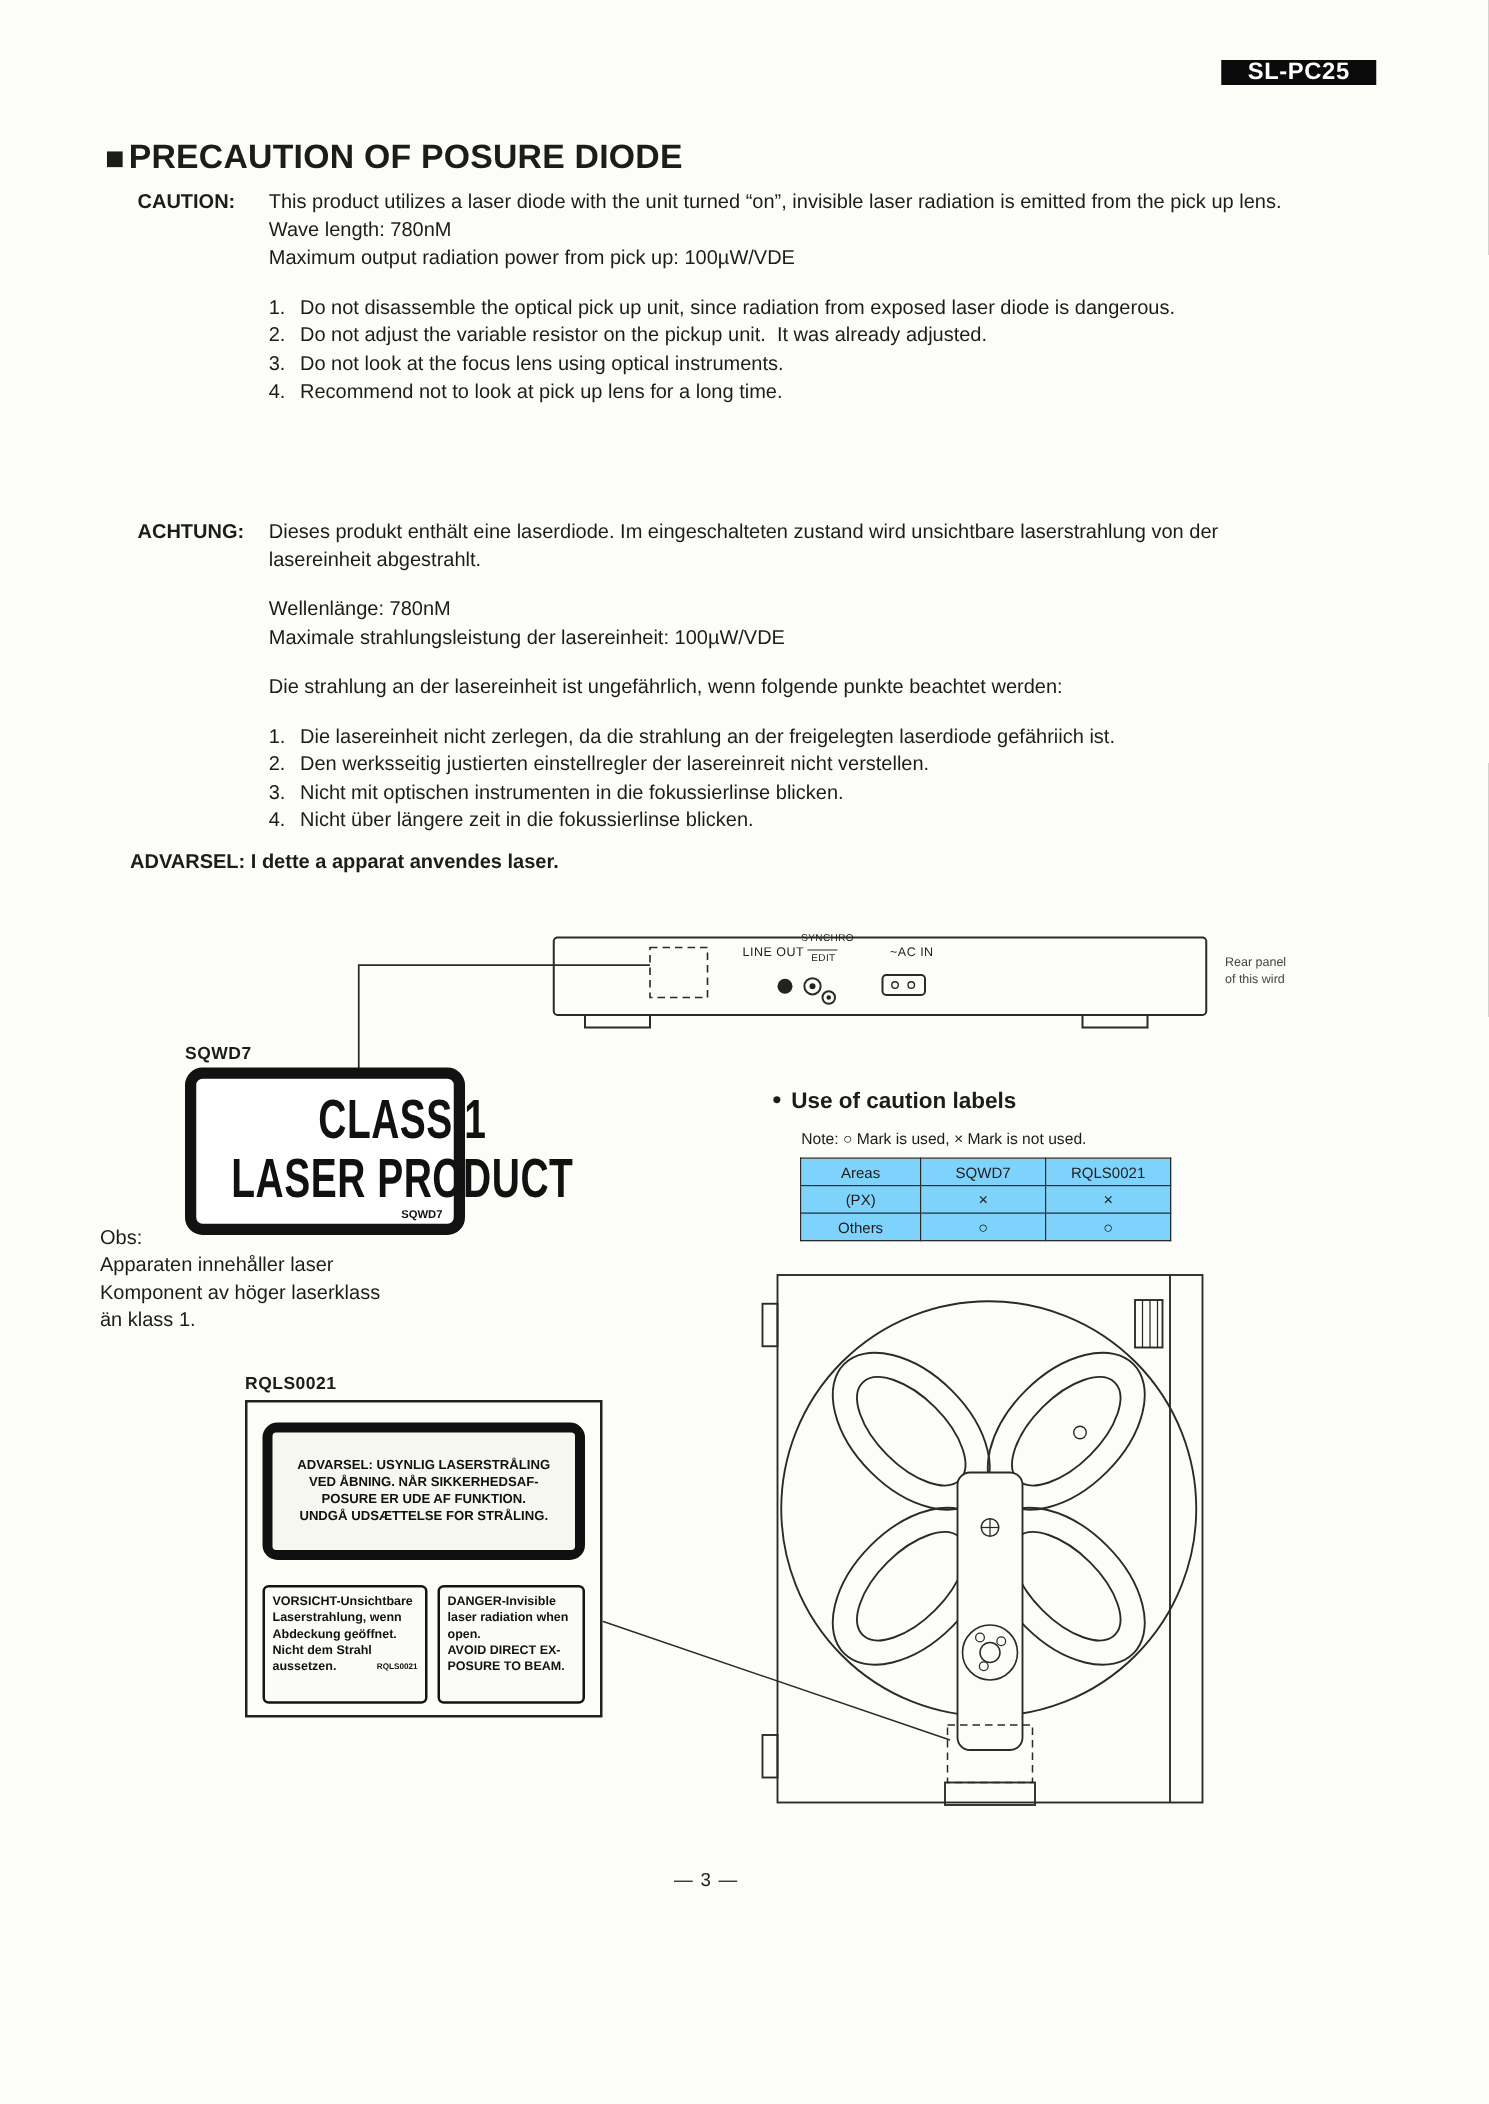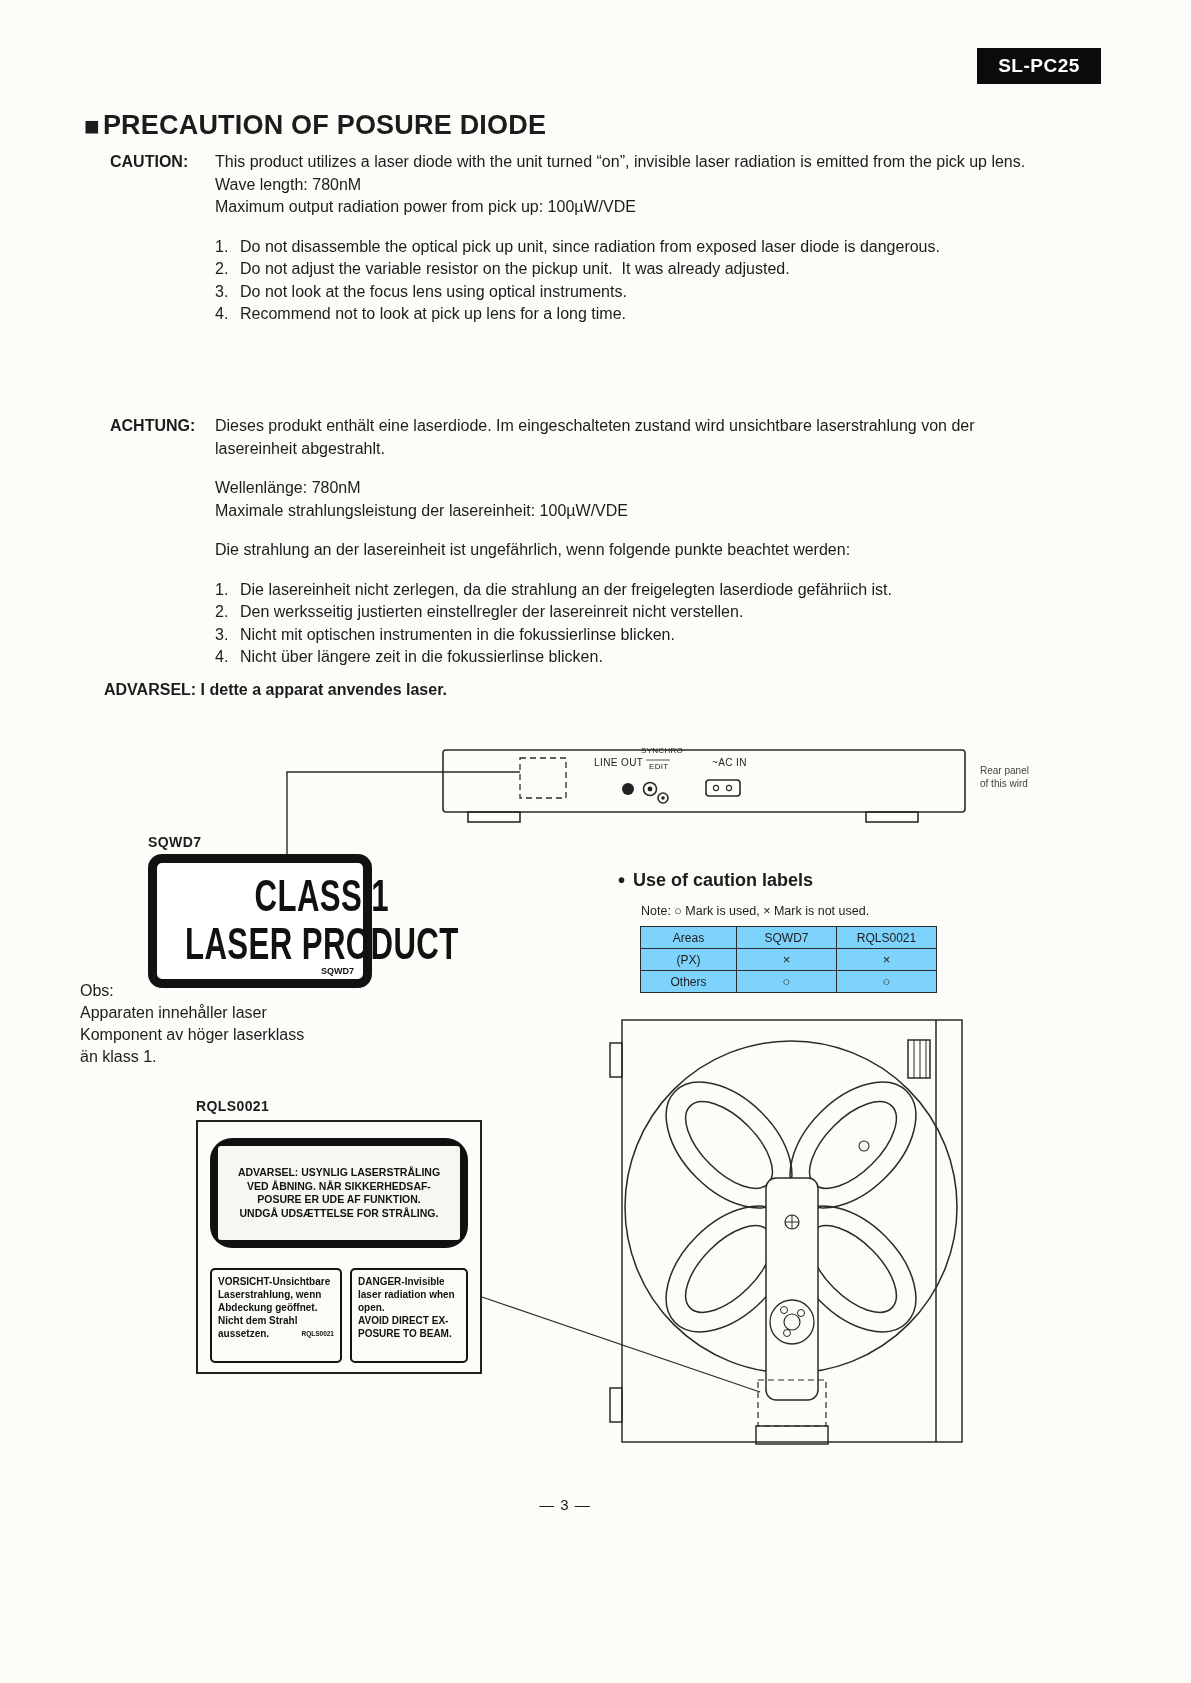--- a/index.html
+++ b/index.html
@@ -6,21 +6,21 @@
   html,body{background:#9a9a9a}
   .page{
     position:relative;width:1191px;height:1683px;margin:0 auto;
     background:#fcfcf9;color:#1c1c1c;
     font-family:"Liberation Sans",sans-serif;overflow:hidden;
   }
   .abs{position:absolute}
 
   
   .badge{
-    left:977px;top:48px;width:124px;height:36px;background:#0b0b0b;color:#fff;
+    left:977px;top:48px;width:124px;height:20px;background:#0b0b0b;color:#fff;
     display:flex;align-items:center;justify-content:center;
     font-size:19px;font-weight:bold;letter-spacing:.5px;
   }
 
   
   .title{left:84px;top:110px;display:flex;align-items:center;gap:3px;
     font-size:27px;font-weight:bold;letter-spacing:.2px}
   .title .sq{font-size:26px;line-height:1}
 
   
@@ -66,21 +66,21 @@
   .label-table th,.label-table td{
     border:1.3px solid #2b2b2b;font-size:12px;text-align:center;vertical-align:middle;
     height:22px;padding:0 4px;font-weight:normal;color:#1c1c1c;background:#7dd3fc;
   }
   .label-table th{width:100px}
   .label-table th:first-child{width:96px}
   .label-table td.mark{font-size:13px}
 
   
   .rqls-box{left:196px;top:1120px;width:286px;height:254px;border:2px solid #222;background:#fcfcf9}
-  .adv-frame{position:absolute;left:12px;top:16px;width:258px;height:110px;background:#101010;border-radius:22px;padding:8px}
+  .adv-frame{position:absolute;left:12px;top:16px;width:258px;height:110px;background:#101010;border-radius:12px;padding:8px}
   .adv-inner{width:100%;height:100%;background:#f7f7f2;border-radius:3px;
     display:flex;flex-direction:column;justify-content:center;align-items:center;
     font-size:10.5px;font-weight:bold;line-height:13.5px;color:#111;text-align:center}
   .mini-box{position:absolute;border:2.5px solid #141414;border-radius:5px;background:#fbfbf7;
     padding:5px 6px 21px 6px;font-size:10px;font-weight:bold;line-height:13px;color:#111}
   .vorsicht{left:12px;top:146px;width:132px;height:95px}
   .danger{left:152px;top:146px;width:118px;height:95px}
   .v-last{display:flex;justify-content:space-between;align-items:flex-end}
   .v-code{font-size:6.5px;font-weight:bold}
 

